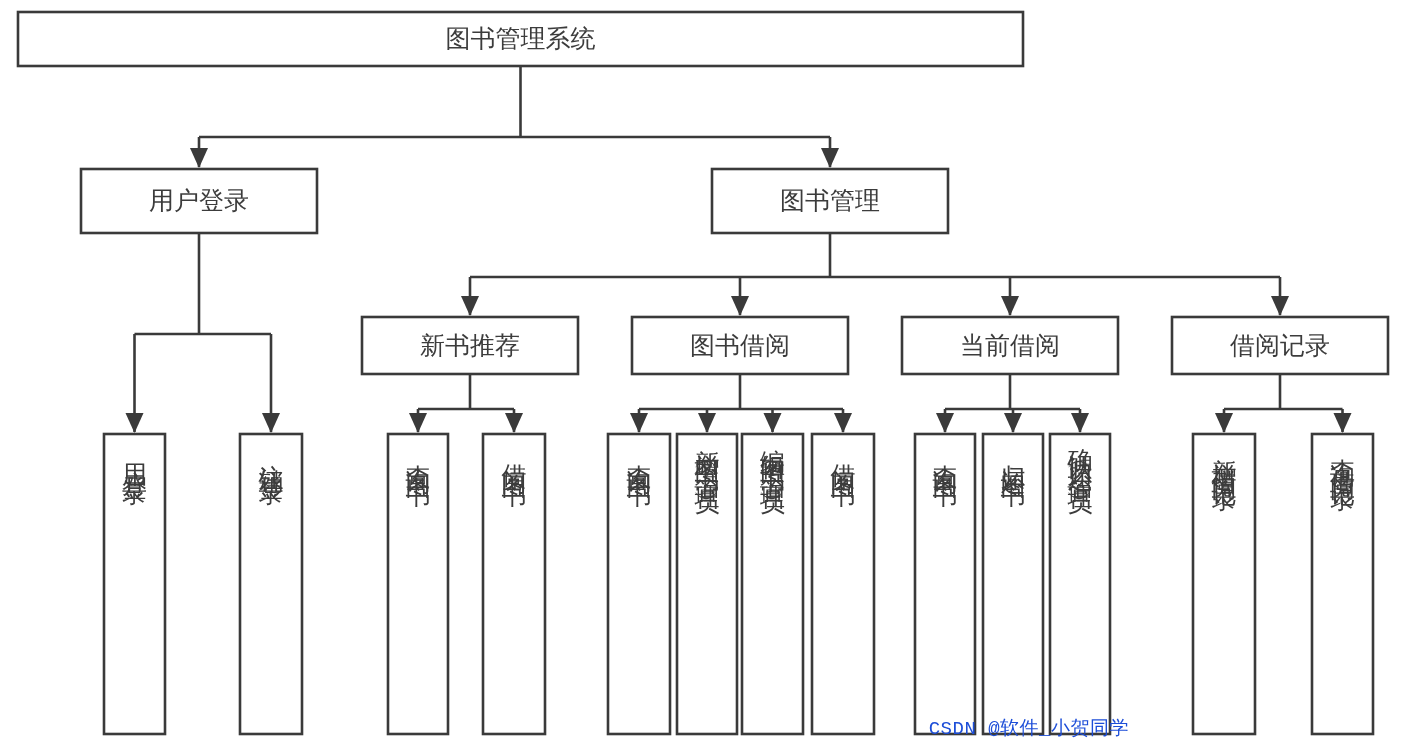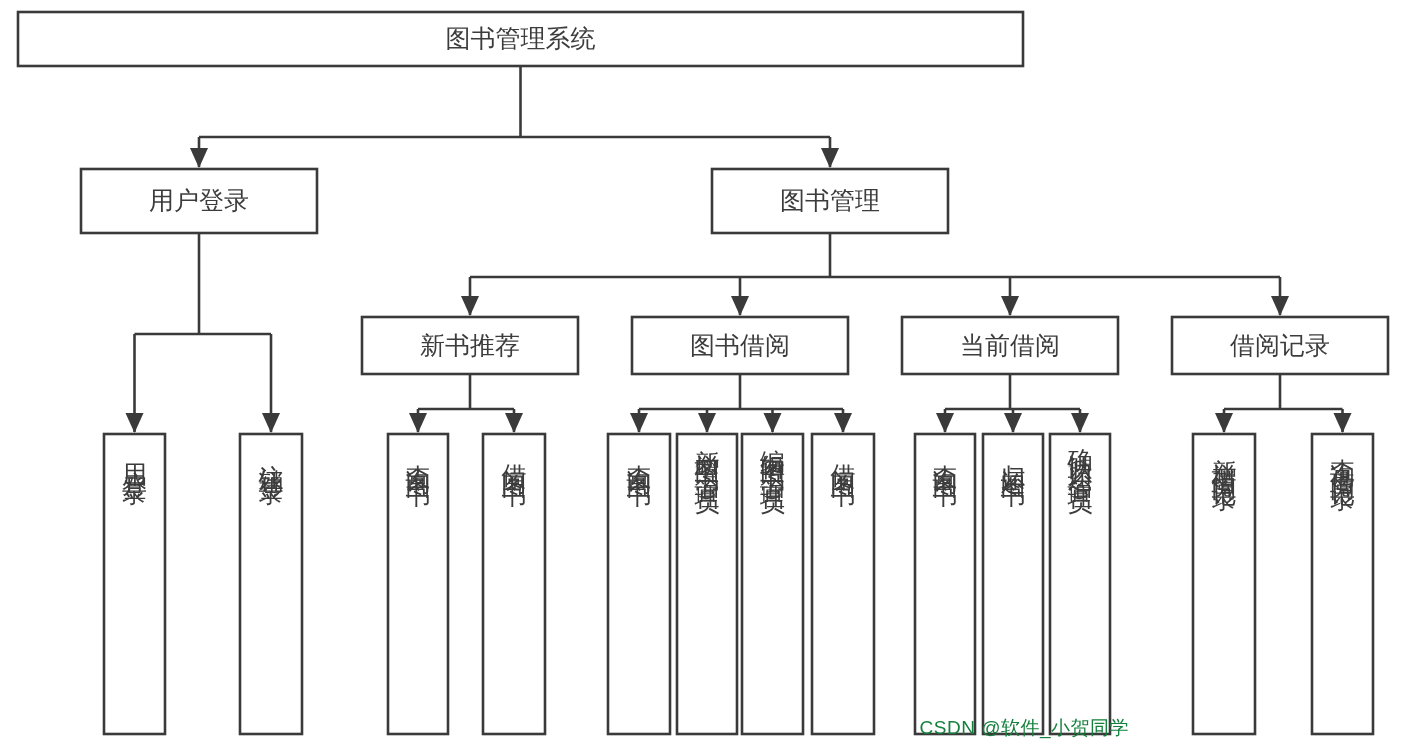--- a/index.html
+++ b/index.html
@@ -53,23 +53,23 @@
     fill: #3c3c3c;
     font-size: 25px;
     text-anchor: middle;
     writing-mode: vertical-rl;
     letter-spacing: 6px;
   }
   .watermark {
     position: absolute;
     right: 14px;
     bottom: 6px;
-    font-family: Liberation Sans, sans-serif;
+    font-family: Liberation Mono, monospace;
     font-size: 19px;
-    color: #15803d;
+    color: #1d4ed8;
     letter-spacing: 0.5px;
     white-space: nowrap;
     pointer-events: none;
   }
 </style>
 </head>
 <body>
 
 <div id="diagram-root">
   <svg class="diagram-svg" id="diagram-svg" viewBox="0 0 1405 747" xmlns="http://www.w3.org/2000/svg">

